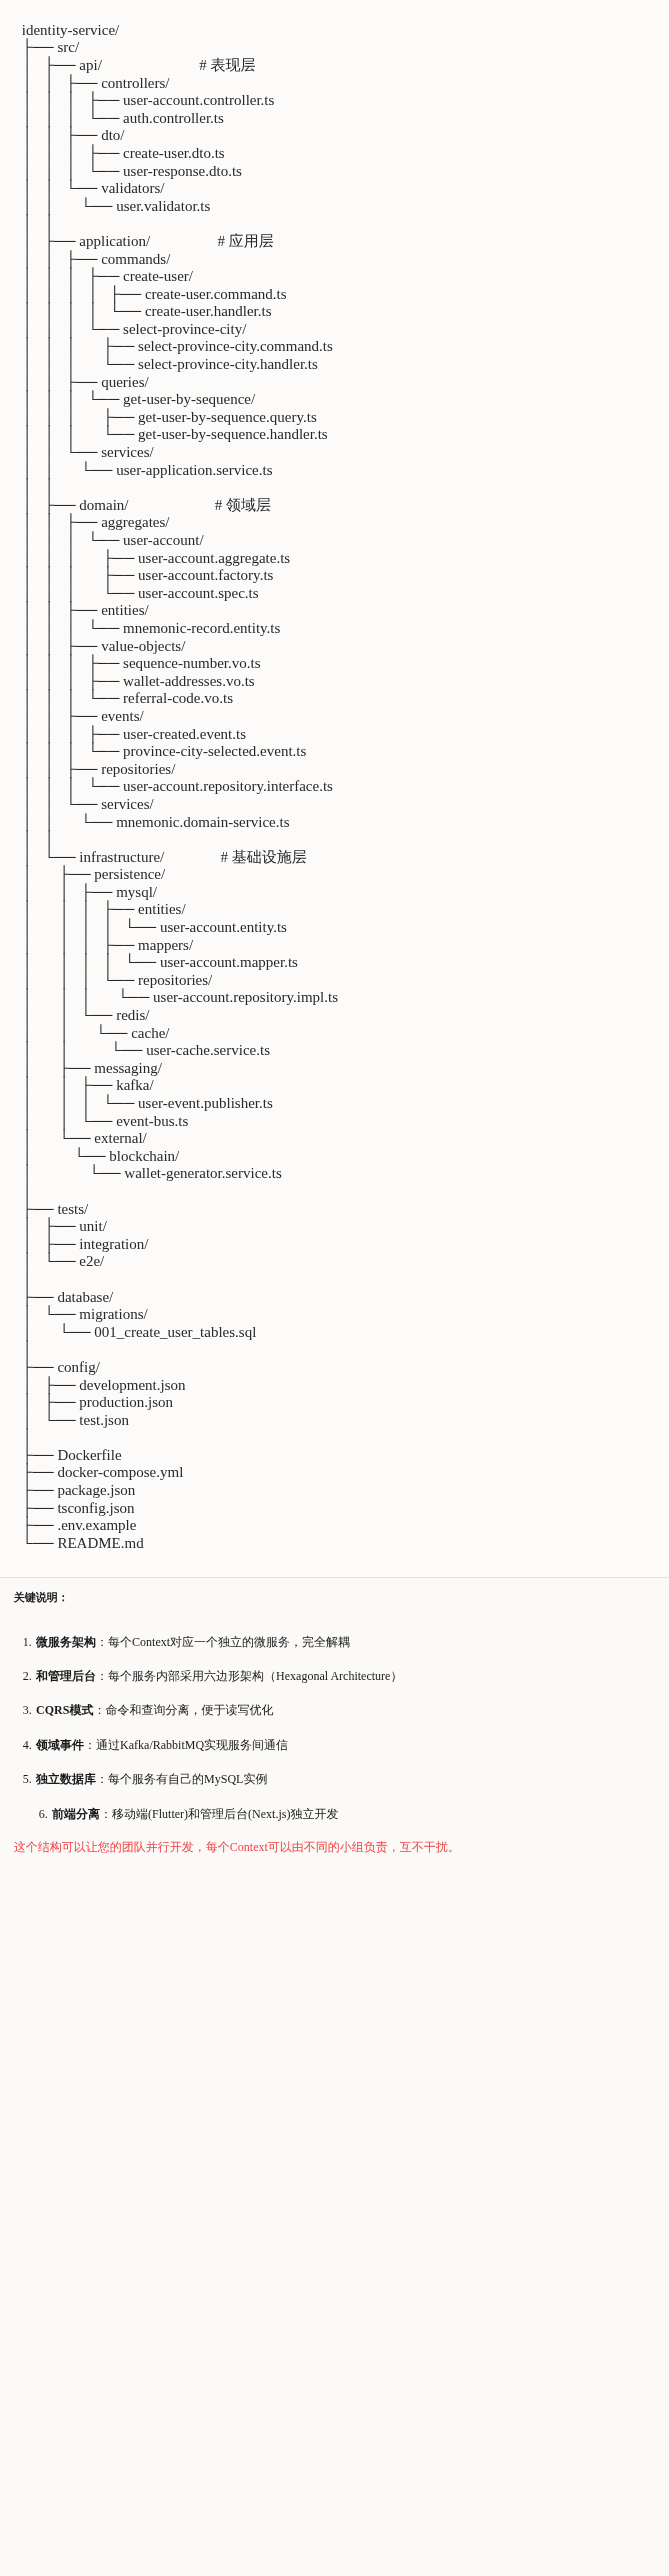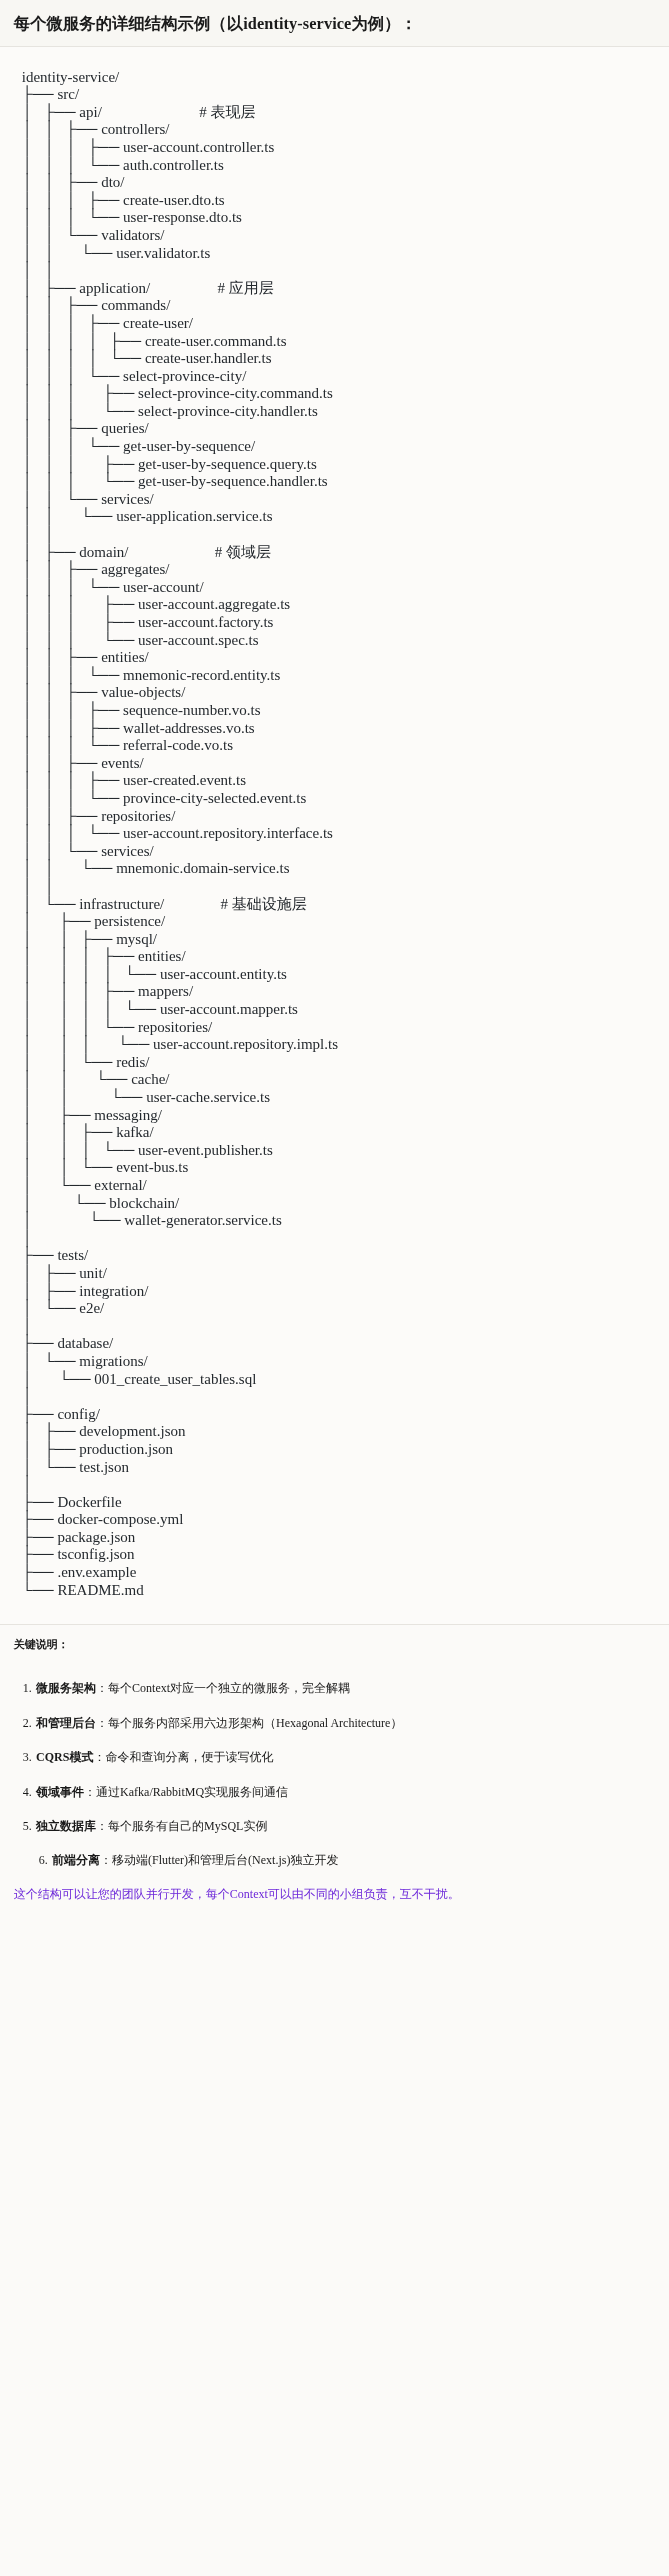--- a/index.html
+++ b/index.html
@@ -73,31 +73,28 @@
   ol.note-list li:last-child { margin-bottom: 0; margin-left: 16px; }
   .note-term {
     font-weight: 700;
   }
   .note-sep { font-weight: 400; }
   .note-desc { font-weight: 400; }
   p.closing {
     margin: 0;
     font-size: 12px;
     line-height: 1.5;
-    color: #6d28d9;
+    color: #ef4444;
   }
 </style>
 </head>
 <body>
 
 <div class="page">
 
-  <div class="doc-header">
-    <h1>每个微服务的详细结构示例（以identity-service为例）：</h1>
-  </div>
 
   <div class="tree-block">
     <pre class="tree">identity-service/
 ├── src/
 │   ├── api/                          # 表现层
 │   │   ├── controllers/
 │   │   │   ├── user-account.controller.ts
 │   │   │   └── auth.controller.ts
 │   │   ├── dto/
 │   │   │   ├── create-user.dto.ts

